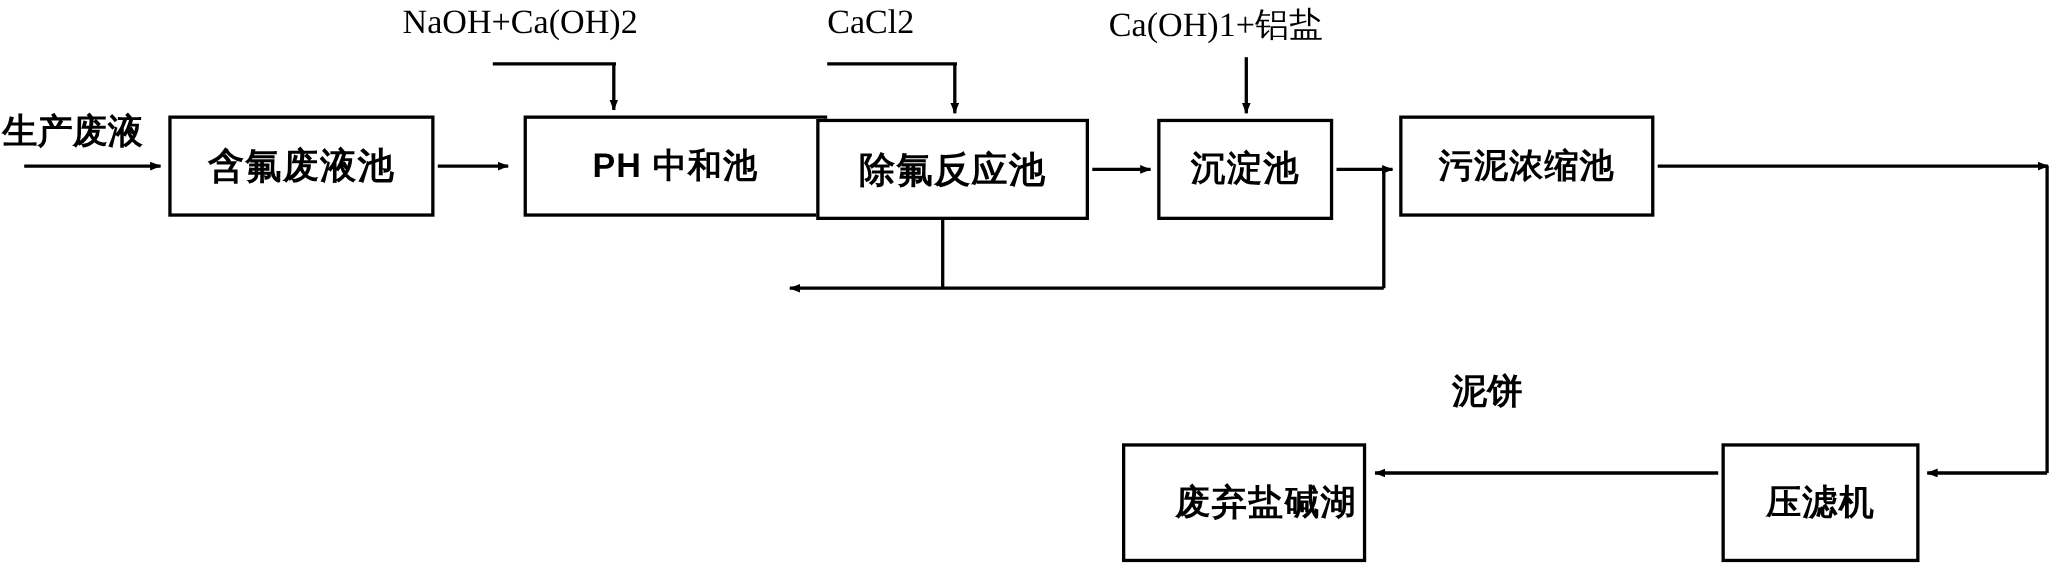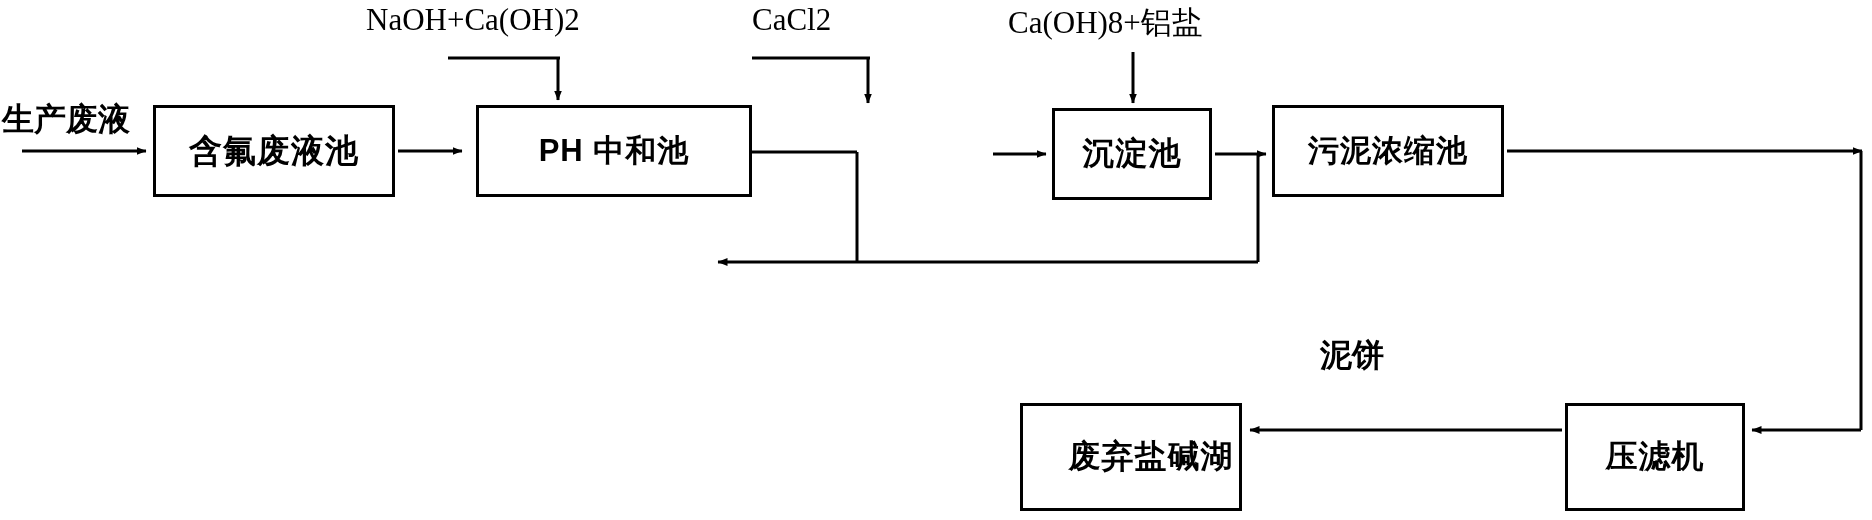--- a/index.html
+++ b/index.html
@@ -98,30 +98,31 @@
 
     <g>
       <line x1="1133" y1="52" x2="1133" y2="103" stroke="#000" stroke-width="3" marker-end="url(#ar)"></line>
     </g>
   </svg>
 
   <div class="flabel" style="left:366px;top:2px;font-size:31px;">NaOH+Ca(OH)2</div>
 
   <div class="flabel" style="left:752px;top:2px;font-size:31px;">CaCl2</div>
 
-  <div class="flabel" style="left:1008px;top:2px;font-size:31px;">Ca(OH)8+铝盐</div>
+  <div class="flabel" style="left:1008px;top:2px;font-size:31px;">Ca(OH)1+铝盐</div>
 
   <div class="cn-label" style="left:2px;top:98px;font-size:32px;">生产废液</div>
 
   <div class="cn-label" style="left:1320px;top:334px;font-size:32px;">泥饼</div>
 
   <div class="node" style="left:153px;top:105px;width:242px;height:92px;font-size:33px;">含氟废液池</div>
 
   <div class="node" style="left:476px;top:105px;width:276px;height:92px;font-size:31px;">PH 中和池</div>
 
+  <div class="node" style="left:742px;top:108px;width:248px;height:92px;font-size:33px;">除氟反应池</div>
 
   <div class="node" style="left:1052px;top:108px;width:160px;height:92px;font-size:32px;">沉淀池</div>
 
   <div class="node" style="left:1272px;top:105px;width:232px;height:92px;font-size:31px;">污泥浓缩池</div>
 
   <div class="node" style="left:1020px;top:403px;width:222px;height:108px;font-size:32px;padding-left:40px;">废弃盐碱湖</div>
 
   <div class="node" style="left:1565px;top:403px;width:180px;height:108px;font-size:32px;">压滤机</div>
 
 </div>

